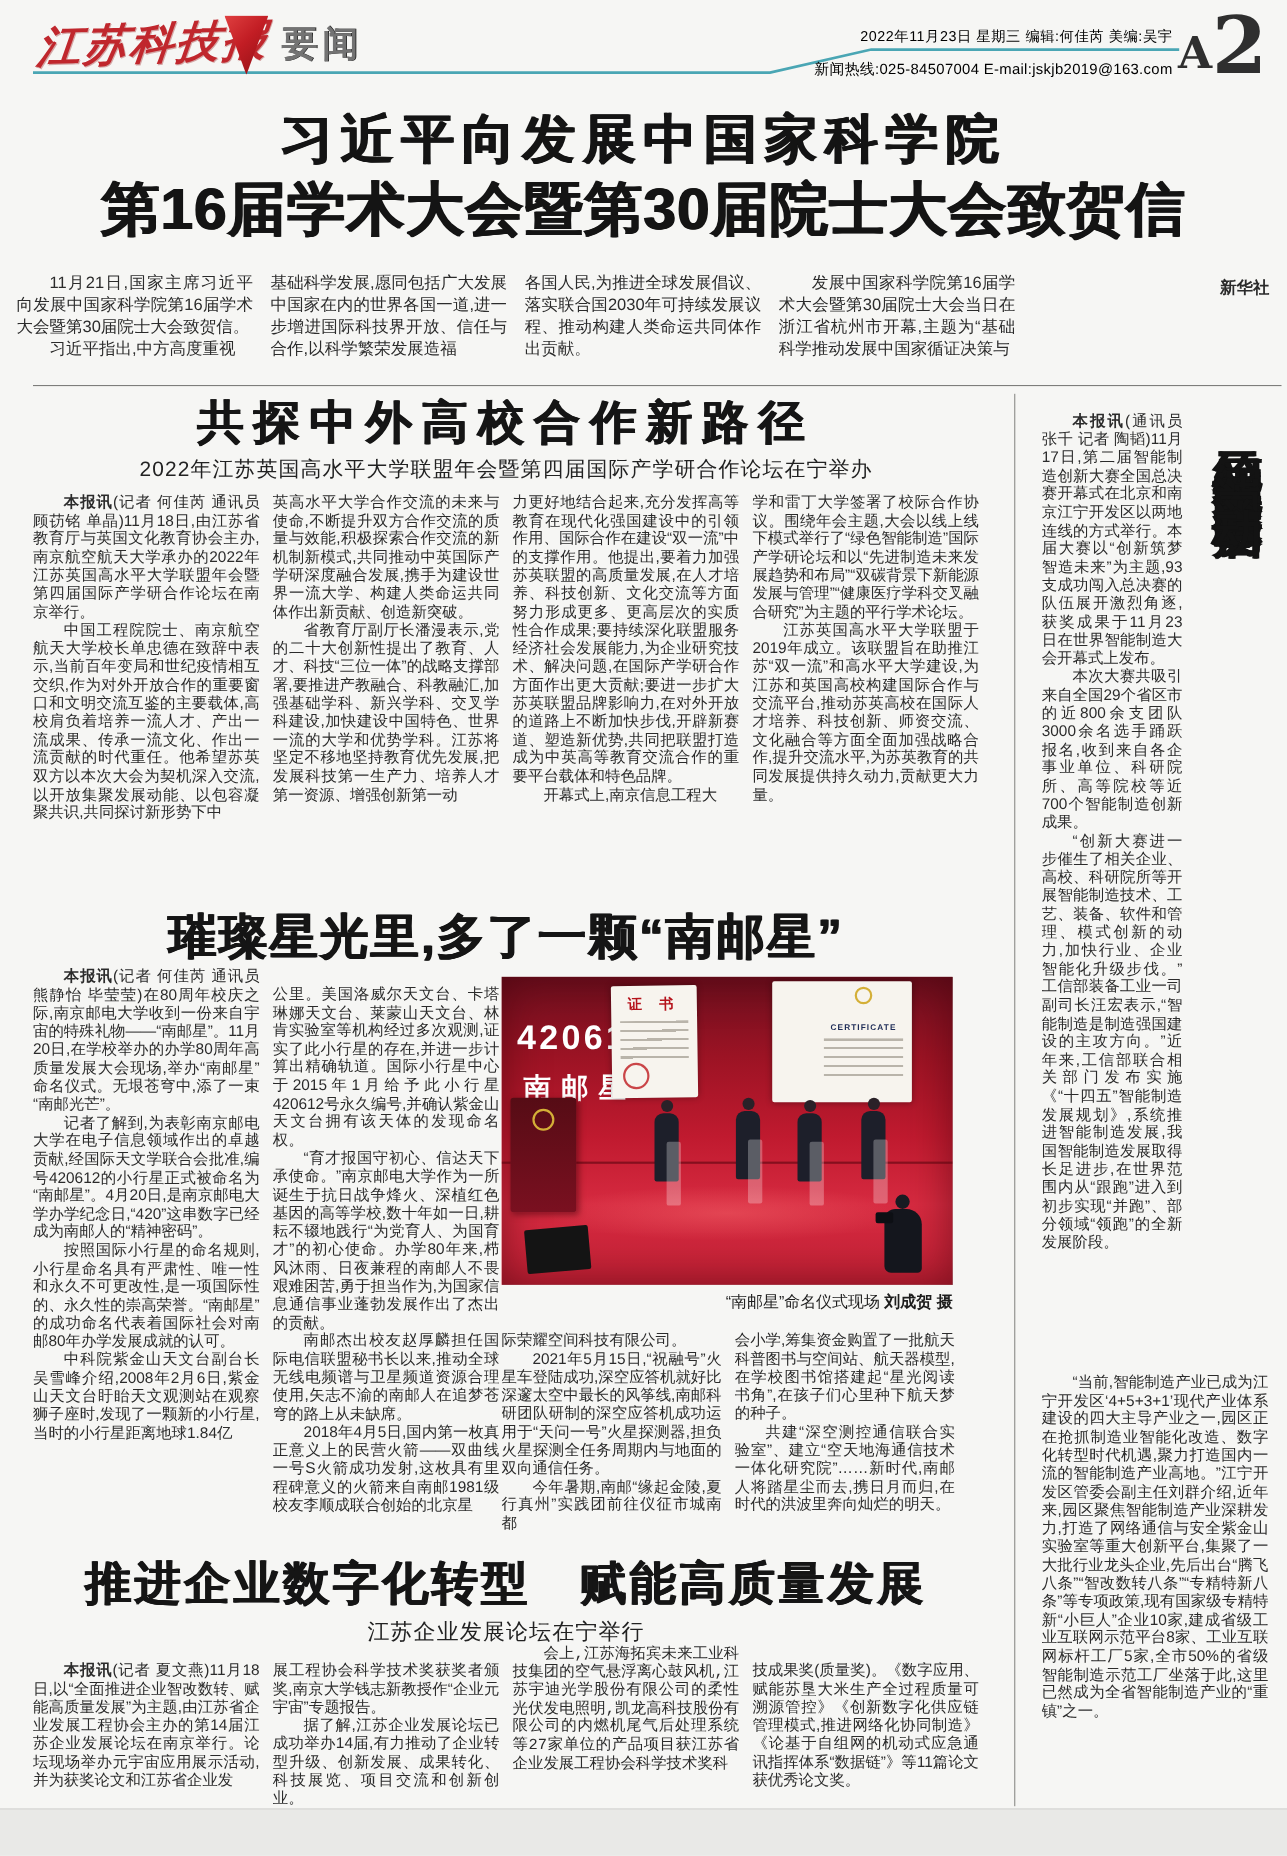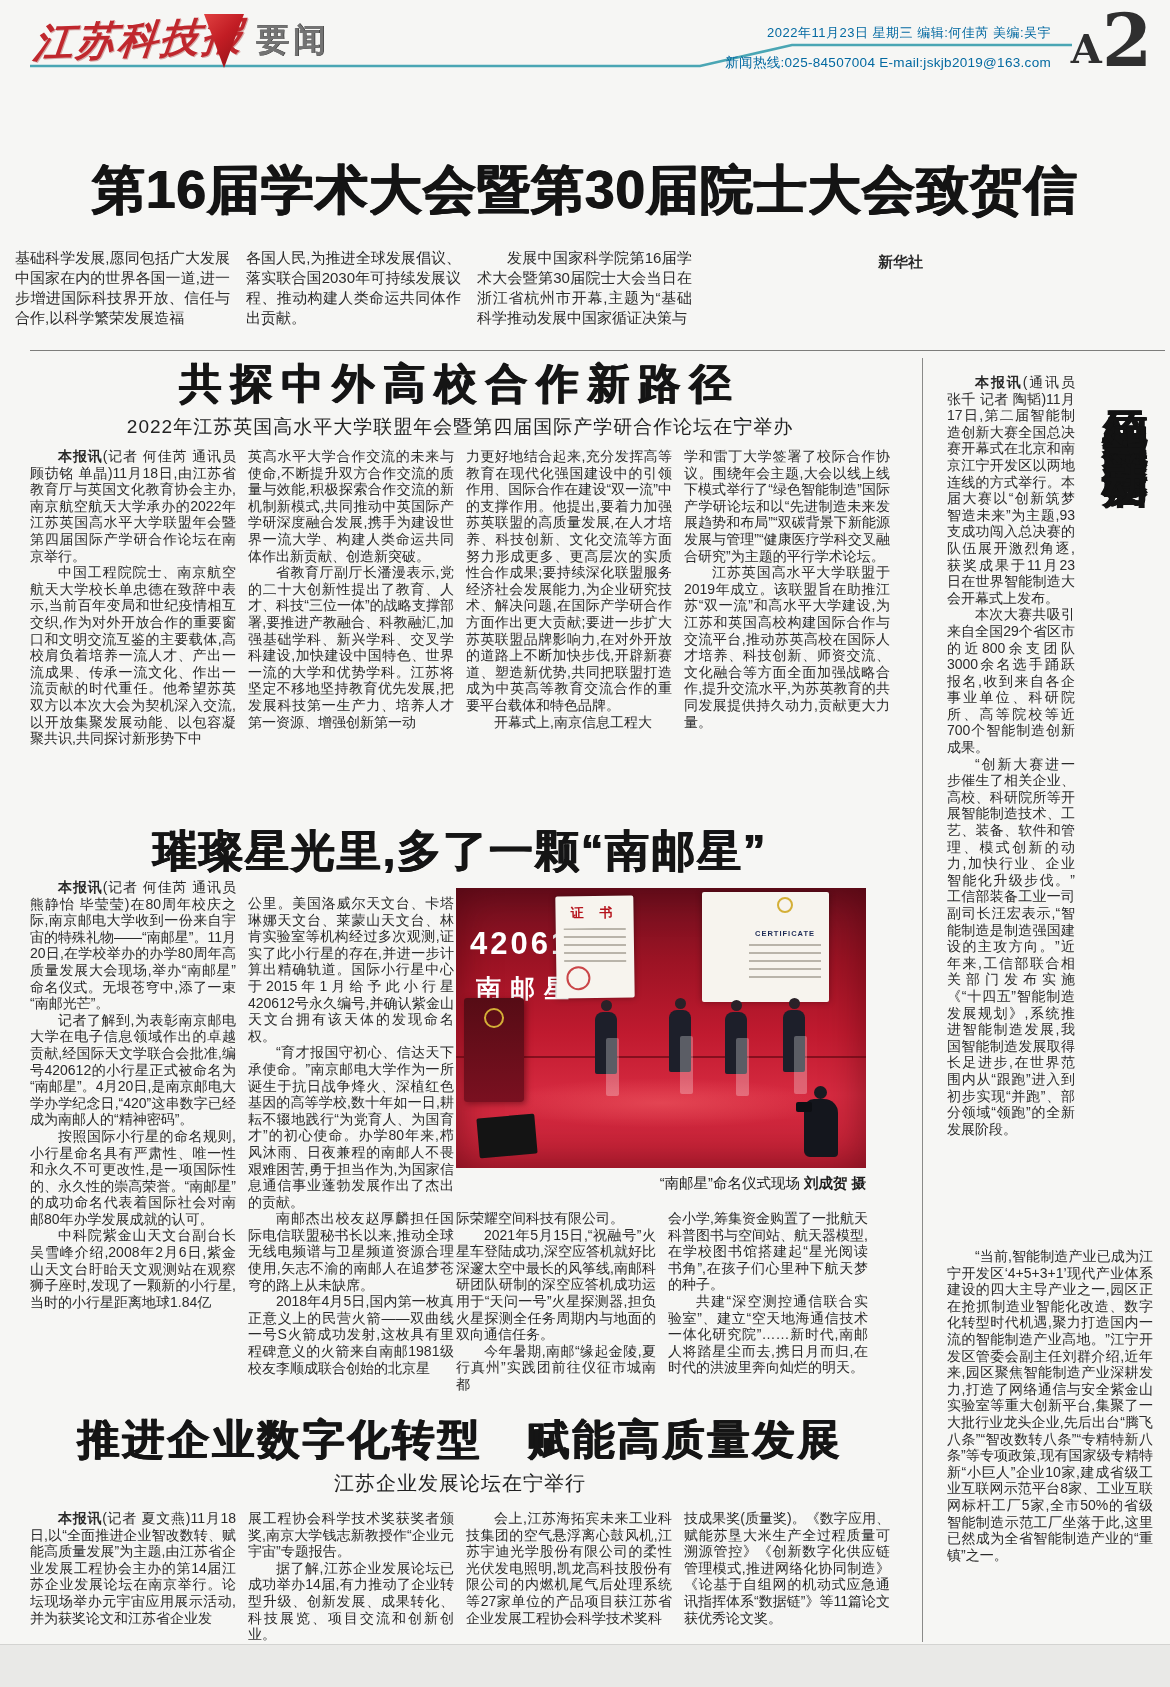--- a/index.html
+++ b/index.html
@@ -7,21 +7,21 @@
         font-family:"Liberation Sans","DejaVu Sans",sans-serif;color:#2b2b2b;}
   
   .brand{position:absolute;left:34px;top:12px;font-family:"DejaVu Serif",serif;font-style:italic;
          font-weight:bold;font-size:40px;color:#c0272d;transform:skew(-6deg,-2deg);letter-spacing:2px;
          text-shadow:1px 1px 0 rgba(150,20,20,.35);}
   .tri{position:absolute;left:204px;top:14px;width:40px;height:54px;
        background:linear-gradient(135deg,#e04040 0%,#c21d24 45%,#8e0f14 100%);
        clip-path:polygon(0 0,100% 0,50% 100%);}
   .section-title{position:absolute;left:256px;top:18px;font-size:33px;font-weight:900;color:#737373;
        letter-spacing:4px;text-shadow:.6px 0 0 #111;}
-  .mast-right{position:absolute;right:119px;top:24px;text-align:right;color:#0369a1;}
+  .mast-right{position:absolute;right:104px;top:24px;text-align:right;color:#000000;}
   .dateline{font-size:13px;letter-spacing:.5px;}
   .hotline{font-size:13.5px;margin-top:12px;letter-spacing:.3px;}
   .pageno{position:absolute;right:18px;top:6px;display:flex;align-items:flex-end;
           font-family:"DejaVu Serif",serif;font-weight:bold;color:#2f2f2f;}
   .pageno .pl{font-size:40px;line-height:54px;}
   .pageno .pd{font-size:72px;line-height:70px;}
   .mast-rule{position:absolute;left:0;top:0;}
   
   .bodytext{font-size:14px;line-height:16.6px;text-align:justify;color:#2b2b2b;}
   .col{position:absolute;overflow:hidden;}
@@ -117,22 +117,27 @@
   <div class="mast-right">
     <div class="dateline">2022年11月23日  星期三  编辑:何佳芮  美编:吴宇</div>
     <div class="hotline">新闻热线:025-84507004  E-mail:jskjb2019@163.com</div>
   </div>
   <div class="pageno">
     <span class="pl">A</span>
     <span class="pd">2</span>
   </div>
 
   <div class="lead-article">
+    <div class="hl hl1">习近平向发展中国家科学院</div>
     <div class="hl hl2">第16届学术大会暨第30届院士大会致贺信</div>
     <div class="lead-cols">
+      <div class="lcol">
+        <p>11月21日,国家主席习近平向发展中国家科学院第16届学术大会暨第30届院士大会致贺信。</p>
+        <p>习近平指出,中方高度重视</p>
+      </div>
       <div class="lcol">
         <p class="cont">基础科学发展,愿同包括广大发展中国家在内的世界各国一道,进一步增进国际科技界开放、信任与合作,以科学繁荣发展造福</p>
       </div>
       <div class="lcol">
         <p class="cont">各国人民,为推进全球发展倡议、落实联合国2030年可持续发展议程、推动构建人类命运共同体作出贡献。</p>
       </div>
       <div class="lcol">
         <p>发展中国家科学院第16届学术大会暨第30届院士大会当日在浙江省杭州市开幕,主题为“基础科学推动发展中国家循证决策与</p>
       </div>
       <div class="lcol">
@@ -246,21 +251,21 @@
     <div class="article4">
       <div class="art-title a4-title">推进企业数字化转型　赋能高质量发展</div>
       <div class="art-sub a4-sub">江苏企业发展论坛在宁举行</div>
       <div class="col bodytext" style="left:0;top:98px;width:206px;height:134px;">
         <p><b>本报讯</b><span>(记者 夏文燕)11月18日,以“全面推进企业智改数转、赋能高质量发展”为主题,由江苏省企业发展工程协会主办的第14届江苏企业发展论坛在南京举行。论坛现场举办元宇宙应用展示活动,并为获奖论文和江苏省企业发</span></p>
       </div>
       <div class="col bodytext" style="left:218px;top:98px;width:206px;height:134px;">
         <p class="cont">展工程协会科学技术奖获奖者颁奖,南京大学钱志新教授作“企业元宇宙”专题报告。</p>
         <p>据了解,江苏企业发展论坛已成功举办14届,有力推动了企业转型升级、创新发展、成果转化、科技展览、项目交流和创新创业。</p>
       </div>
-      <div class="col bodytext" style="left:436px;top:98px;width:206px;height:134px;">
+      <div class="col bodytext" style="left:436px;top:84px;width:206px;height:134px;font-family:Liberation Mono, monospace;">
         <p>会上,江苏海拓宾未来工业科技集团的空气悬浮离心鼓风机,江苏宇迪光学股份有限公司的柔性光伏发电照明,凯龙高科技股份有限公司的内燃机尾气后处理系统等27家单位的产品项目获江苏省企业发展工程协会科学技术奖科</p>
       </div>
       <div class="col bodytext" style="left:654px;top:98px;width:206px;height:134px;">
         <p class="cont">技成果奖(质量奖)。《数字应用、赋能苏垦大米生产全过程质量可溯源管控》《创新数字化供应链管理模式,推进网络化协同制造》《论基于自组网的机动式应急通讯指挥体系“数据链”》等11篇论文获优秀论文奖。</p>
       </div>
     </div>
   </div>
 
   <div class="sidebar">
     <div class="col bodytext sb-narrow">

